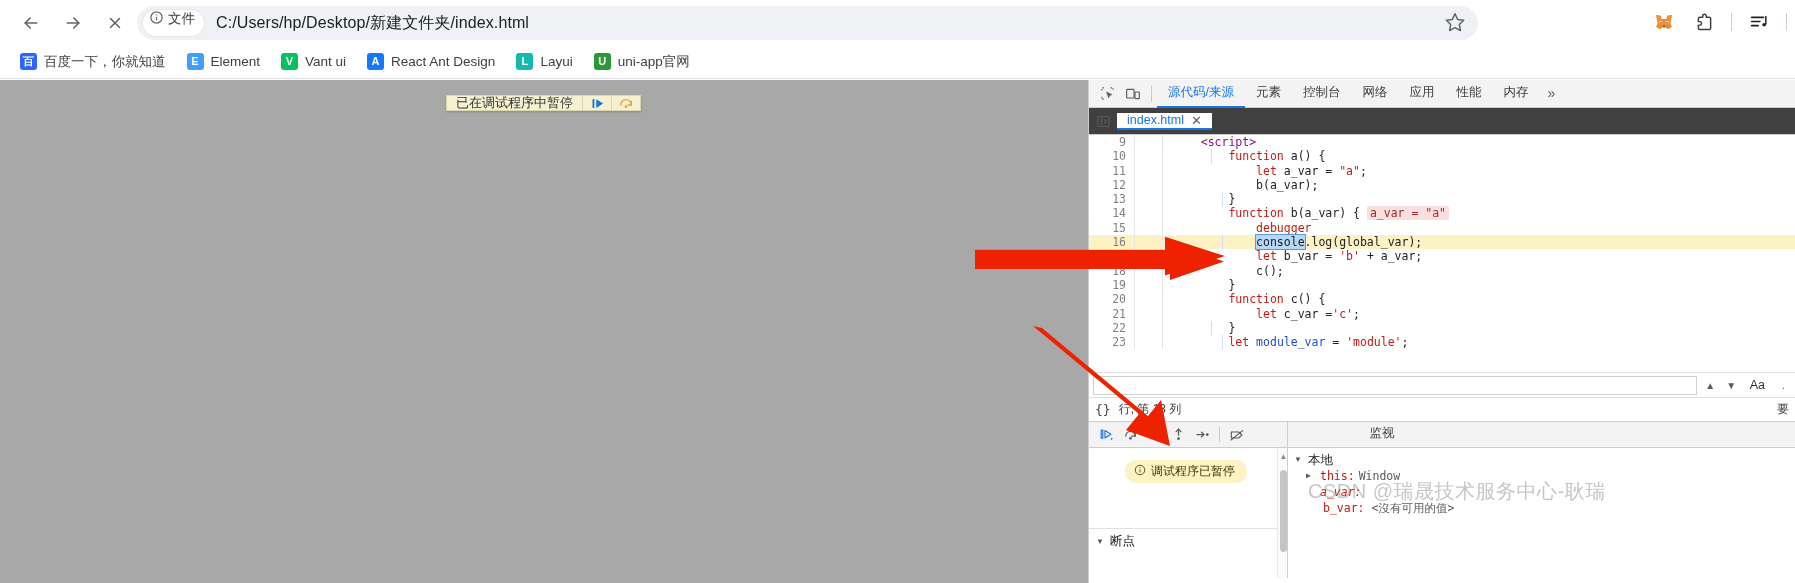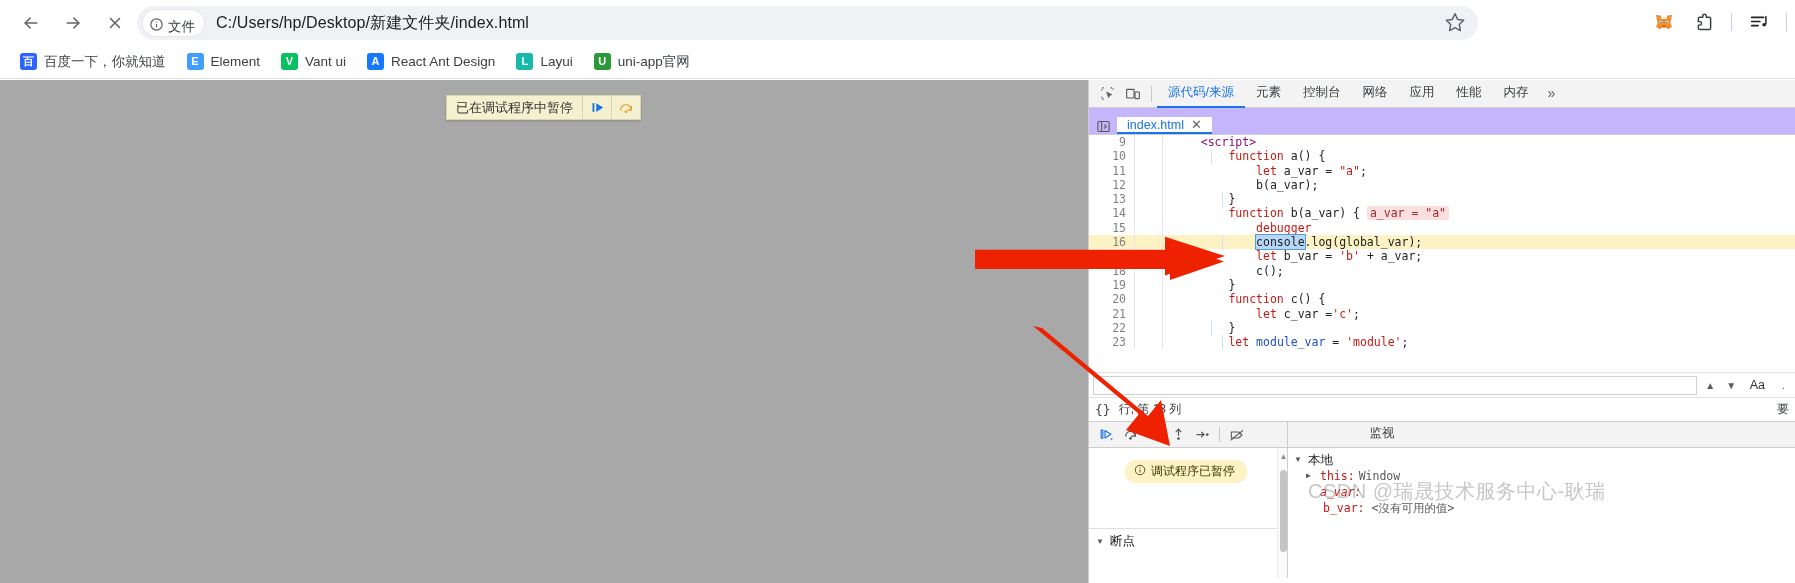--- a/index.html
+++ b/index.html
@@ -24,21 +24,21 @@
   .nav-btn:first-child { margin-left: 14px; }
   .nav-btn svg { display: block; }
 
   .omnibox {
     position: absolute; left: 137px; top: 6px;
     width: 1341px; height: 34px;
     background: #eff1f5; border-radius: 17px;
     display: flex; align-items: center;
   }
   .omni-info {
-    display: flex; align-items: flex-end; gap: 4px;
+    display: flex; align-items: flex-start; gap: 4px;
     height: 26px; margin-left: 6px; padding: 0 9px 0 6px;
     background: #ffffff; border-radius: 13px;
     box-shadow: 0 0 0 1px rgba(0,0,0,.04);
   }
   .omni-info-label { font-size: 13.5px; color: #3c4043; }
   .omni-url {
     margin-left: 12px; font-size: 16px; color: #202124;
     letter-spacing: .1px; white-space: nowrap;
   }
   .star-btn {
@@ -72,21 +72,21 @@
     font-size: 11px; font-weight: bold; color: #fff; line-height: 1;
   }
 
   
   .viewport {
     position: absolute; left: 0; top: 80px; width: 1088px; height: 503px;
     background: #a8a8a8;
   }
   .pause-bar {
     position: absolute; left: 446px; top: 95px;
-    height: 25px; display: flex; align-items: stretch;
+    height: 16px; display: flex; align-items: stretch;
     background: #f5f0d0; border: 1px solid #dcd6ae;
     box-shadow: 0 1px 2px rgba(0,0,0,.18);
   }
   .pause-bar-text {
     display: flex; align-items: center; padding: 0 9px;
     font-size: 13px; color: #333; white-space: nowrap;
   }
   .pause-bar-btn {
     width: 29px; display: flex; align-items: center; justify-content: center;
     border-left: 1px solid #dcd6ae; cursor: pointer;
@@ -111,22 +111,22 @@
   .dt-tabs { display: flex; align-items: stretch; height: 28px; }
   .dt-tab {
     padding: 0 11px; display: flex; align-items: center;
     font-size: 12.5px; color: #3c4043; cursor: pointer;
     border-bottom: 2px solid transparent; white-space: nowrap;
   }
   .dt-tab.active { color: #1a73e8; border-bottom-color: #1a73e8; font-weight: 400; }
   .dt-tab.more { font-size: 14px; padding: 0 8px; color: #5a5a5a; }
 
   .dt-filebar {
-    height: 27px; background: #c4b5fd; border-bottom: 1px solid #cdcdcd;
-    display: flex; align-items: flex-end;
+    height: 27px; background: #404040; border-bottom: 1px solid #cdcdcd;
+    display: flex; align-items: center;
   }
   .panel-toggle {
     width: 28px; display: flex; align-items: center; justify-content: center;
     cursor: pointer; color: #5a5a5a;
   }
   .file-tab {
     display: flex; align-items: center; gap: 7px; padding: 0 10px;
     font-size: 12.5px; color: #1a73e8; background: #fff;
     border-bottom: 2px solid #1a73e8; cursor: pointer;
   }

